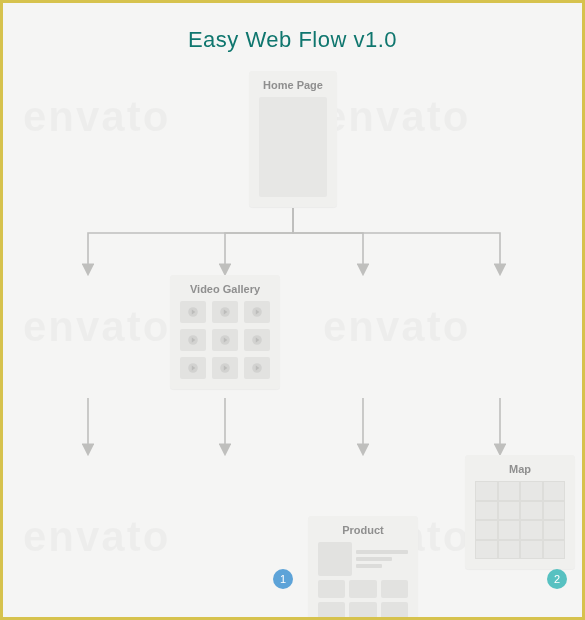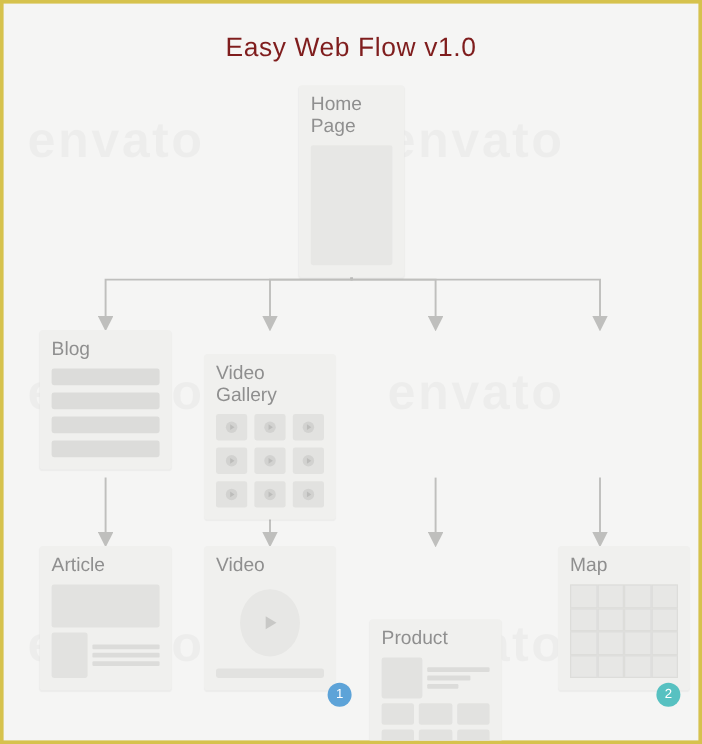--- a/index.html
+++ b/index.html
@@ -9,42 +9,42 @@
     background: #f5f5f4;
     font-family: -apple-system, 'Segoe UI', Helvetica, Arial, sans-serif;
     position: relative;
     overflow: hidden;
     border: 3px solid #d6c24d;
   }
   .title {
     text-align: center;
     font-size: 22px;
     font-weight: 300;
-    color: #7f1d1d;
+    color: #0f766e;
     margin-top: 24px;
     letter-spacing: 0.5px;
   }
   .canvas {
     position: relative;
     width: 100%;
     height: 560px;
   }
   .card {
     position: absolute;
     background: #f0f0ee;
     border-radius: 3px;
     padding: 8px 10px 10px 10px;
     box-shadow: 0 1px 1px rgba(0,0,0,0.04);
   }
   .card-label {
-    font-size: 16px;
+    font-size: 11px;
     color: #8f8f8f;
-    text-align: left;
+    text-align: center;
     margin-bottom: 6px;
-    font-weight: 400;
+    font-weight: 700;
   }
   .page {
     background: #e7e7e5;
     border-radius: 2px;
   }
   .arrow {
     position: absolute;
     stroke: #bfbfbd;
     stroke-width: 1.6;
     fill: none;
@@ -153,31 +153,22 @@
     <path d="M222 345 L222 400" marker-end="url(#ah)"></path>
     <path d="M360 345 L360 400" marker-end="url(#ah)"></path>
     <path d="M497 345 L497 400" marker-end="url(#ah)"></path>
   </svg>
 
   <div class="card" style="left:246px; top:18px; width:88px;">
     <div class="card-label">Home Page</div>
     <div class="page" style="height:100px"></div>
   </div>
 
-  <div class="card" style="left:30px; top:222px; width:110px;">
-    <div class="card-label">Blog</div>
-    <div class="blog-bars">
-      <div class="bar"></div>
-        <div class="bar"></div>
-        <div class="bar"></div>
-        <div class="bar"></div>
-    </div>
-  </div>
-
-  <div class="card" style="left:167px; top:222px; width:110px;margin-top:20px;">
+
+  <div class="card" style="left:167px; top:222px; width:110px;">
     <div class="card-label">Video Gallery</div>
     <div class="vg-grid">
       <div class="vg-cell">
           <svg viewBox="0 0 10 10">
             <circle cx="5" cy="5" r="4" fill="#d2d2d0"></circle>
             <path d="M4 3 L7 5 L4 7 z" fill="#bcbcba"></path>
           </svg>
         </div>
       <div class="vg-cell">
           <svg viewBox="0 0 10 10">
@@ -225,46 +216,21 @@
           <svg viewBox="0 0 10 10">
             <circle cx="5" cy="5" r="4" fill="#d2d2d0"></circle>
             <path d="M4 3 L7 5 L4 7 z" fill="#bcbcba"></path>
           </svg>
         </div>
     </div>
   </div>
 
 
 
-  <div class="card" style="left:30px; top:402px; width:110px;">
-    <div class="card-label">Article</div>
-    <div class="article-box">
-      <div class="article-hero"></div>
-      <div class="article-row">
-        <div class="article-thumb"></div>
-        <div class="article-lines">
-            <div></div>
-            <div></div>
-            <div></div>
-          </div>
-      </div>
-    </div>
-  </div>
-
-  <div class="card" style="left:167px; top:402px; width:110px;">
-    <div class="card-label">Video</div>
-    <div class="video-box">
-      <div class="video-play">
-        <svg width="18" height="18" viewBox="0 0 10 10">
-            <path d="M3 2 L8 5 L3 8 z" fill="#c8c8c6"></path>
-          </svg>
-      </div>
-      <div class="video-bar"></div>
-    </div>
-  </div>
+
 
   <div class="card" style="left:305px; top:423px; width:110px;margin-top:40px;">
     <div class="card-label">Product</div>
     <div class="product-box">
       <div class="product-top">
         <div class="product-img"></div>
         <div class="product-info">
             <div></div>
             <div style="width:70%"></div>
             <div style="width:50%"></div>

